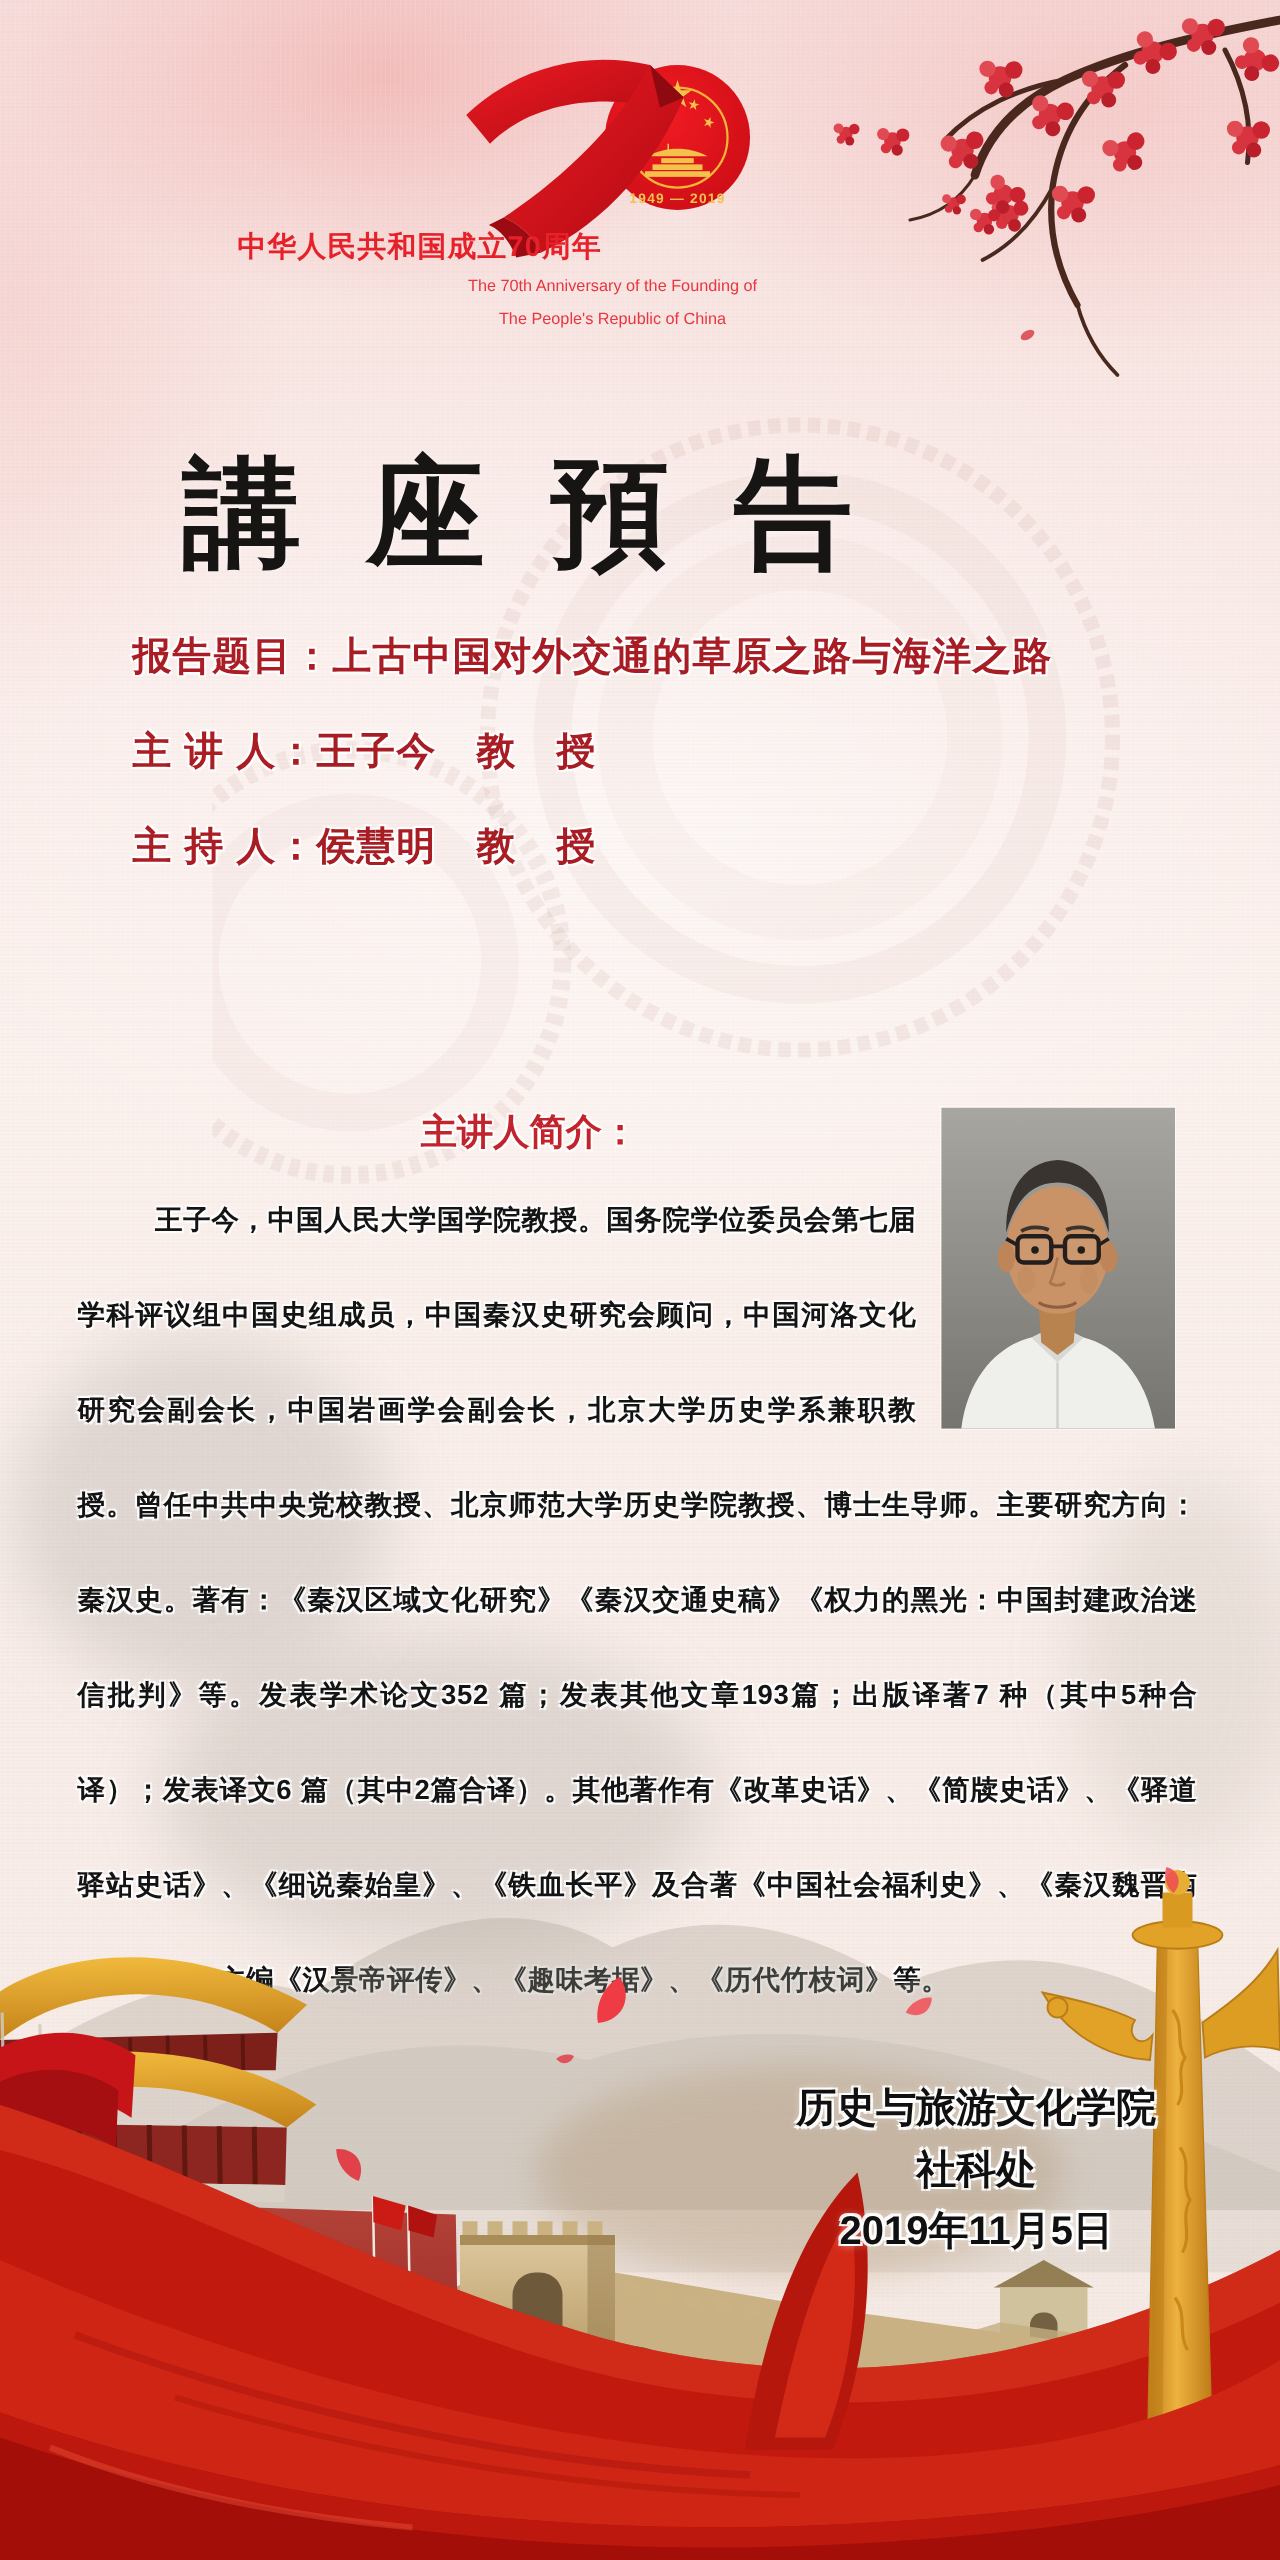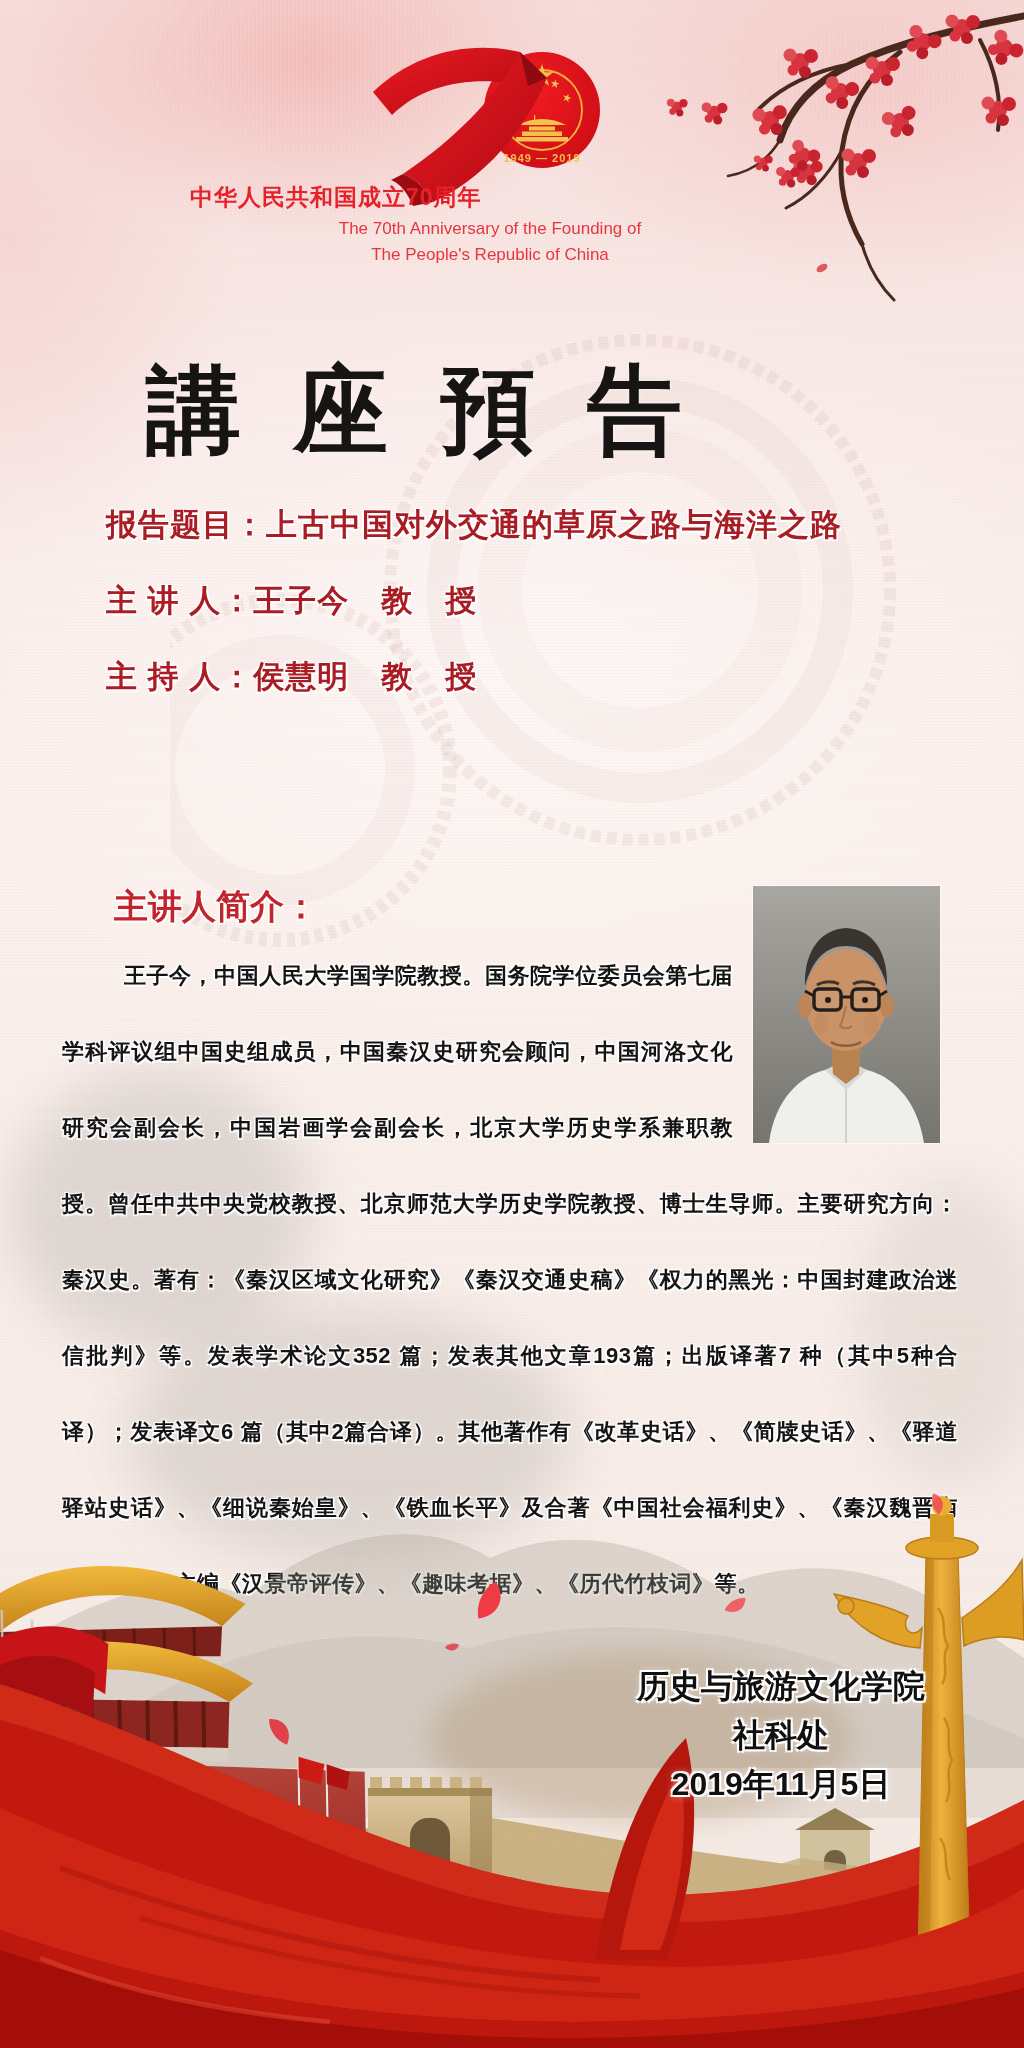--- a/index.html
+++ b/index.html
@@ -22,39 +22,39 @@
   .rings{position:absolute;z-index:1;pointer-events:none;}
   .blob{position:absolute;border-radius:50%;filter:blur(26px);z-index:2;pointer-events:none;}
   .plum{position:absolute;left:600px;top:0;width:424px;height:310px;z-index:3;}
   .emblem{position:absolute;left:295px;top:20px;width:330px;height:200px;z-index:3;}
   .anniv-cn{
     position:absolute;left:190px;top:182px;width:600px;z-index:4;
     font-size:23px;font-weight:700;color:#e62129;letter-spacing:1px;
   }
   .anniv-en{
     position:absolute;left:190px;top:216px;width:600px;z-index:4;text-align:center;
-    font-size:17px;font-weight:500;color:#e7363f;line-height:26px;
+    font-size:13px;font-weight:500;color:#e7363f;line-height:26px;
   }
   .big-title{
     position:absolute;left:0;top:348px;width:851px;z-index:4;margin:0;text-align:center;
     font-family:"Liberation Serif","DejaVu Serif",serif;
     font-size:95px;font-weight:900;color:#171414;letter-spacing:52px;padding-left:29px;box-sizing:border-box;
     text-shadow:0 0 5px rgba(255,255,255,.5);
   }
   .details{position:absolute;left:62px;top:505px;width:910px;z-index:4;}
   .detail-row{height:40px;line-height:40px;margin-bottom:36px;font-size:31px;font-weight:800;
     color:#ab1d24;letter-spacing:1px;
     text-shadow:-1.5px -1.5px 0 rgba(255,255,255,.85),1.5px -1.5px 0 rgba(255,255,255,.85),
       -1.5px 1.5px 0 rgba(255,255,255,.85),1.5px 1.5px 0 rgba(255,255,255,.85),0 0 6px rgba(255,255,255,.55);margin-left:44px;}
   .detail-row .val{color:#a81c23;}
   .bio{position:absolute;left:62px;top:886px;width:896px;z-index:4;}
   .bio-photo{float:right;width:187px;height:257px;margin:0 18px 4px 20px;box-shadow:0 0 0 1px rgba(255,255,255,.5);}
-  .bio-heading{font-size:34px;font-weight:800;color:#c2242e;padding-left:52px;line-height:40px;
+  .bio-heading{font-size:29px;font-weight:800;color:#c2242e;padding-left:52px;line-height:40px;
     text-shadow:-1.5px -1.5px 0 rgba(255,255,255,.85),1.5px -1.5px 0 rgba(255,255,255,.85),
-      -1.5px 1.5px 0 rgba(255,255,255,.85),1.5px 1.5px 0 rgba(255,255,255,.85);}
+      -1.5px 1.5px 0 rgba(255,255,255,.85),1.5px 1.5px 0 rgba(255,255,255,.85);text-align:center;}
   .bio-text{margin:12px 0 0 0;font-size:22px;font-weight:700;color:#141414;line-height:76px;
     text-align:justify;text-indent:62px;letter-spacing:.5px;
     text-shadow:-1.5px -1.5px 0 rgba(255,255,255,.8),1.5px -1.5px 0 rgba(255,255,255,.8),
       -1.5px 1.5px 0 rgba(255,255,255,.8),1.5px 1.5px 0 rgba(255,255,255,.8),0 0 7px rgba(255,255,255,.5);}
   .scene{position:absolute;left:0;top:1488px;width:1024px;height:560px;z-index:5;}
   .footer{position:absolute;left:521px;top:1666px;width:520px;z-index:6;display:flex;flex-direction:column;align-items:center;}
   .footer div{font-size:32px;font-weight:800;color:#101010;line-height:40px;margin-bottom:9px;
     text-shadow:-2px -2px 0 rgba(255,255,255,.9),2px -2px 0 rgba(255,255,255,.9),
       -2px 2px 0 rgba(255,255,255,.9),2px 2px 0 rgba(255,255,255,.9),0 0 8px rgba(255,255,255,.7);}
 </style>

